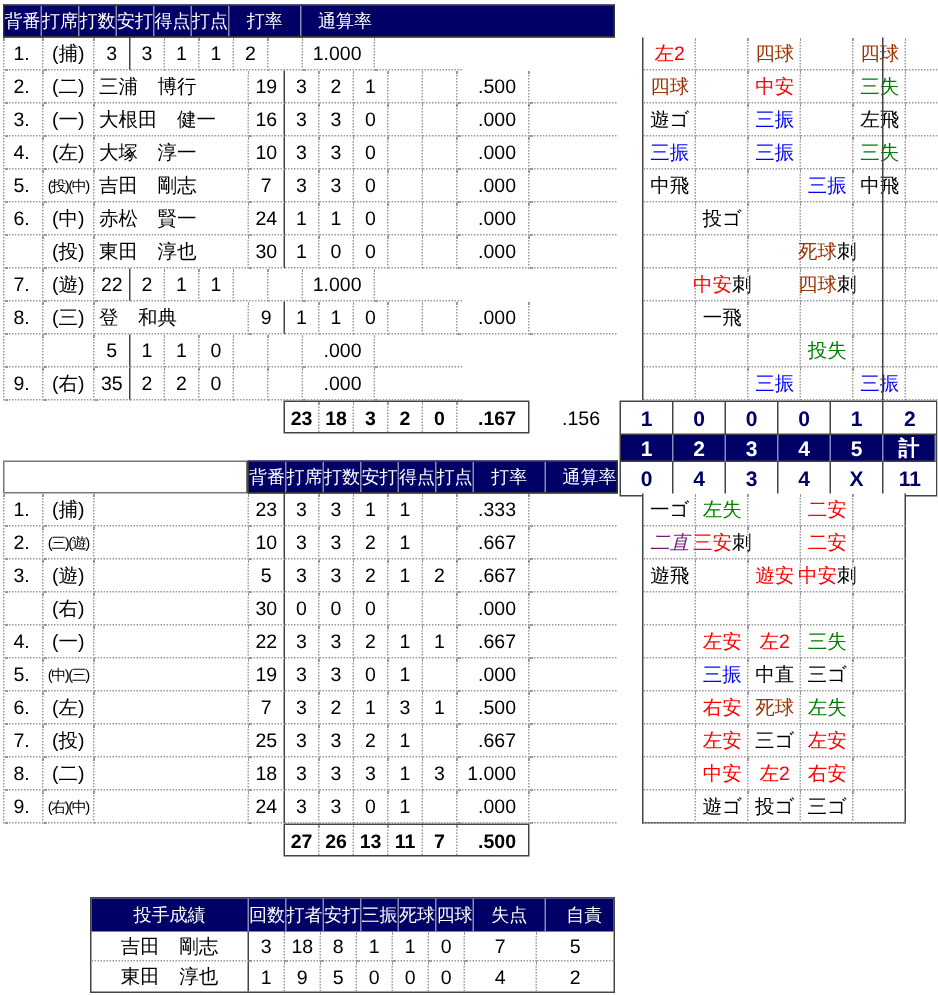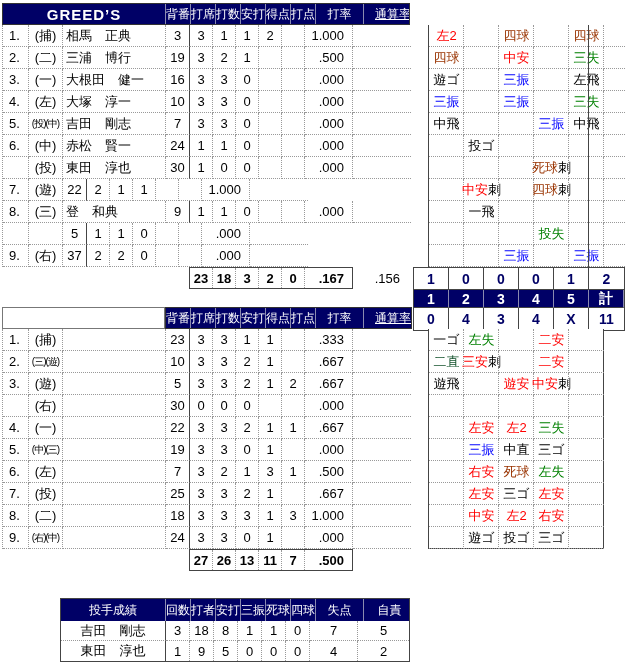--- a/index.html
+++ b/index.html
@@ -7,21 +7,21 @@
   .page { position:relative; width:625px; height:663px; background:#fff;
           font-family:"Liberation Sans","DejaVu Sans",sans-serif; font-size:13px; color:#000; overflow:hidden; }
 
   
   .thdr { position:absolute; left:2px; top:3px; width:408px; height:22px; background:#000066;
           border:1px solid #333; box-sizing:border-box; display:flex; color:#fff; overflow:hidden; }
   .hteam { flex:0 0 163px; display:flex; align-items:center; justify-content:center;
            font-weight:bold; font-size:15px; letter-spacing:1px; border-right:1px solid #8a8ab0; box-sizing:border-box; }
   .hcell { flex:0 0 auto; display:flex; align-items:center; justify-content:center; font-size:12px;
            border-right:1px solid #8a8ab0; box-sizing:border-box; white-space:nowrap; }
-  .hcell:last-child { border-right:none;text-decoration:underline; }
+  .hcell:last-child { border-right:none; }
 
   
   .tbody { position:absolute; left:2px; width:408px; border-left:1px dotted #999; box-sizing:border-box; }
   #t1-body { top:25px; }
   #t2-body { top:329px; }
   .brow { display:flex; height:22px; box-sizing:border-box; }
   .cell { box-sizing:border-box; border-right:1px dotted #999; border-bottom:1px dotted #999;
           display:flex; align-items:center; justify-content:center; white-space:nowrap; }
   .no-cell   { flex:0 0 26px; justify-content:flex-start; padding-left:6px; }
   .pos-cell  { flex:0 0 34px; }
@@ -88,35 +88,33 @@
            justify-content:center; white-space:nowrap; }
   .pcell:last-child { border-right:none; }
   .pname { flex:0 0 105px; border-right:1px solid #444; }
 </style>
 </head>
 <body>
 
 <div class="page">
 
   <div class="thdr" id="t1-hdr">
-    <div class="hteam">GREED’S</div>
   <div class="hcell" style="flex: 0 0 24px;">背番</div>
       <div class="hcell" style="flex: 0 0 23px;">打席</div>
       <div class="hcell" style="flex: 0 0 23px;">打数</div>
       <div class="hcell" style="flex: 0 0 23px;">安打</div>
       <div class="hcell" style="flex: 0 0 23px;">得点</div>
       <div class="hcell" style="flex: 0 0 23px;">打点</div>
       <div class="hcell" style="flex: 0 0 48px;">打率</div>
       <div class="hcell" style="flex: 0 0 58px;">通算率</div>
     </div>
   <div class="tbody" id="t1-body">
       <div class="brow">
         <div class="cell no-cell">1.</div>
         <div class="cell pos-cell">(捕)</div>
-        <div class="cell name-cell">相馬　正典</div>
         <div class="cell num-cell">3</div>
         <div class="cell stat-cell">3</div>
         <div class="cell stat-cell">1</div>
         <div class="cell stat-cell">1</div>
         <div class="cell stat-cell">2</div>
         <div class="cell stat-cell"></div>
         <div class="cell avg-cell">1.000</div>
         <div class="cell cum-cell"></div>
       </div>
       <div class="brow">
@@ -230,21 +228,21 @@
         <div class="cell stat-cell">1</div>
         <div class="cell stat-cell">0</div>
         <div class="cell stat-cell"></div>
         <div class="cell stat-cell"></div>
         <div class="cell avg-cell">.000</div>
         <div class="cell cum-cell"></div>
       </div>
       <div class="brow">
         <div class="cell no-cell">9.</div>
         <div class="cell pos-cell">(右)</div>
-        <div class="cell num-cell">37</div>
+        <div class="cell num-cell">35</div>
         <div class="cell stat-cell">2</div>
         <div class="cell stat-cell">2</div>
         <div class="cell stat-cell">0</div>
         <div class="cell stat-cell"></div>
         <div class="cell stat-cell"></div>
         <div class="cell avg-cell">.000</div>
         <div class="cell cum-cell"></div>
       </div>
     </div>
   <div class="rgrid" id="t1-results">
@@ -582,21 +580,21 @@
       </div>
       <div class="rtext" style="left: 105px; top: 0px;">
         <span style="color: rgb(255, 0, 0);">二安</span>
       </div>
       <div class="rcell" style="left: 0px; top: 22px;"></div>
       <div class="rcell" style="left: 35px; top: 22px;"></div>
       <div class="rcell" style="left: 70px; top: 22px;"></div>
       <div class="rcell" style="left: 105px; top: 22px;"></div>
       <div class="rcell norip" style="left: 140px; top: 22px;"></div>
       <div class="rtext" style="left: 0px; top: 22px;">
-        <span style="color: #14532d;">二直</span>
+        <span style="color: #701a75; font-style: italic;">二直</span>
       </div>
       <div class="rtext" style="left: 35px; top: 22px;">
         <span style="color: rgb(255, 0, 0);">三安</span>
         <span style="color: rgb(0, 0, 0);">刺</span>
       </div>
       <div class="rtext" style="left: 105px; top: 22px;">
         <span style="color: rgb(255, 0, 0);">二安</span>
       </div>
       <div class="rcell" style="left: 0px; top: 44px;"></div>
       <div class="rcell" style="left: 35px; top: 44px;"></div>

